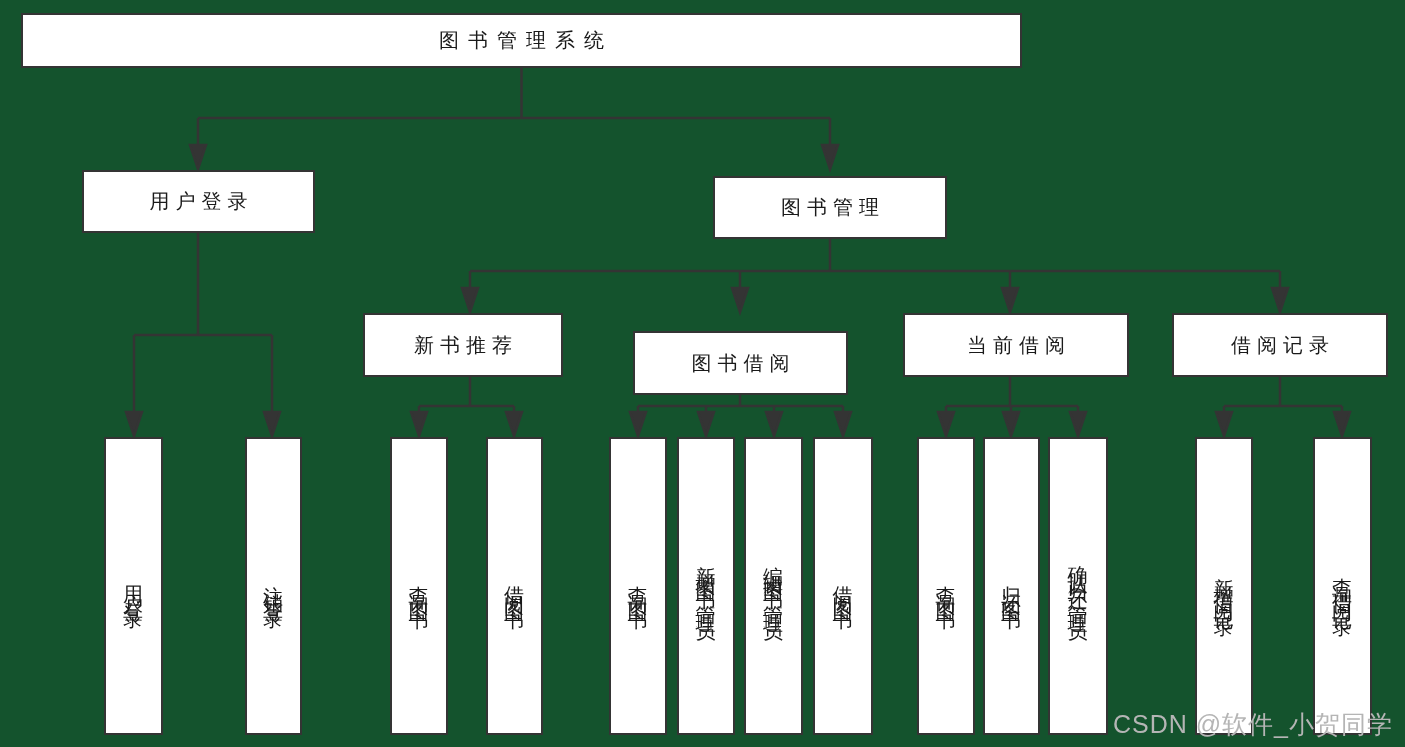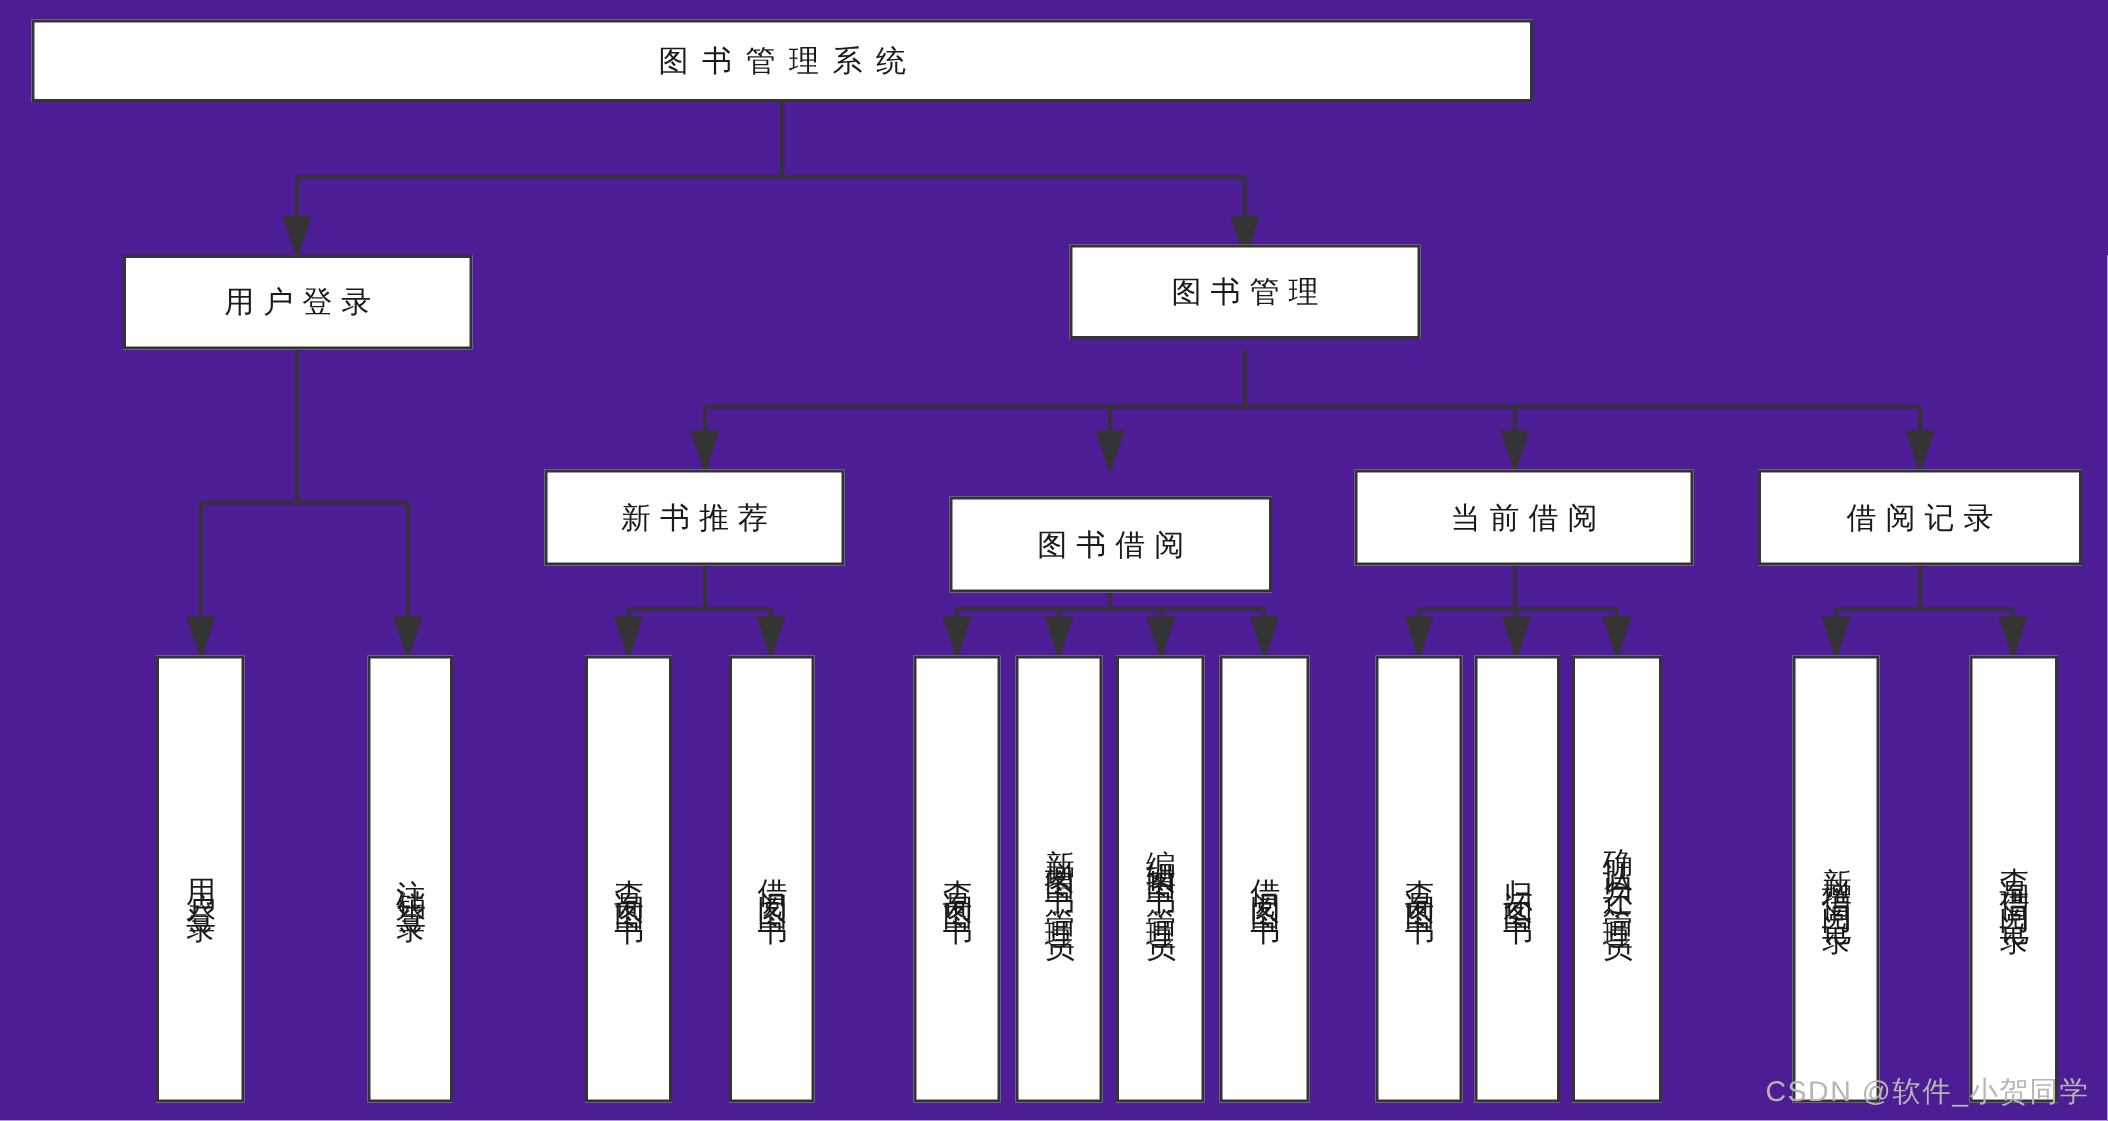--- a/index.html
+++ b/index.html
@@ -1,20 +1,20 @@
 <!DOCTYPE html>
 <html><head>
 <meta charset="utf-8">
 <style>
   html, body { margin: 0; padding: 0; background: #ffffff; }
   #canvas {
     position: relative;
     width: 1405px;
     height: 747px;
-    background: #4c1d95;
+    background: #14532d;
     font-family: "Liberation Sans", sans-serif;
     overflow: hidden;
   }
   #wires {
     position: absolute;
     left: 0; top: 0;
     width: 1405px; height: 747px;
   }
   .box {
     position: absolute;
@@ -45,21 +45,21 @@
     font-size: 20px;
     letter-spacing: 8px;
     line-height: 1.1;
     white-space: nowrap;
     color: #1a1a1a;
   }
   #watermark {
     position: absolute;
     right: 12px;
     bottom: 6px;
-    font-size: 19px;
+    font-size: 25px;
     letter-spacing: 1px;
     color: #b5b5b5;
     white-space: nowrap;
     margin-left: 44px;
   }
 </style>
 </head>
 <body>
 
 <div id="canvas">
@@ -114,21 +114,21 @@
     </g>
   </svg>
 
   <div class="box" style="left:21px;top:13px;width:1001px;height:55px">
     <span class="title-label">图书管理系统</span>
   </div>
 
   <div class="box" style="left:82px;top:170px;width:233px;height:63px">
     <span class="hlabel">用户登录</span>
   </div>
-  <div class="box" style="left:713px;top:163px;width:234px;height:63px">
+  <div class="box" style="left:713px;top:176px;width:234px;height:63px">
     <span class="hlabel">图书管理</span>
   </div>
 
   <div class="box" style="left:363px;top:313px;width:200px;height:64px">
     <span class="hlabel">新书推荐</span>
   </div>
   <div class="box" style="left:633px;top:331px;width:215px;height:64px">
     <span class="hlabel">图书借阅</span>
   </div>
   <div class="box" style="left:903px;top:313px;width:226px;height:64px">

